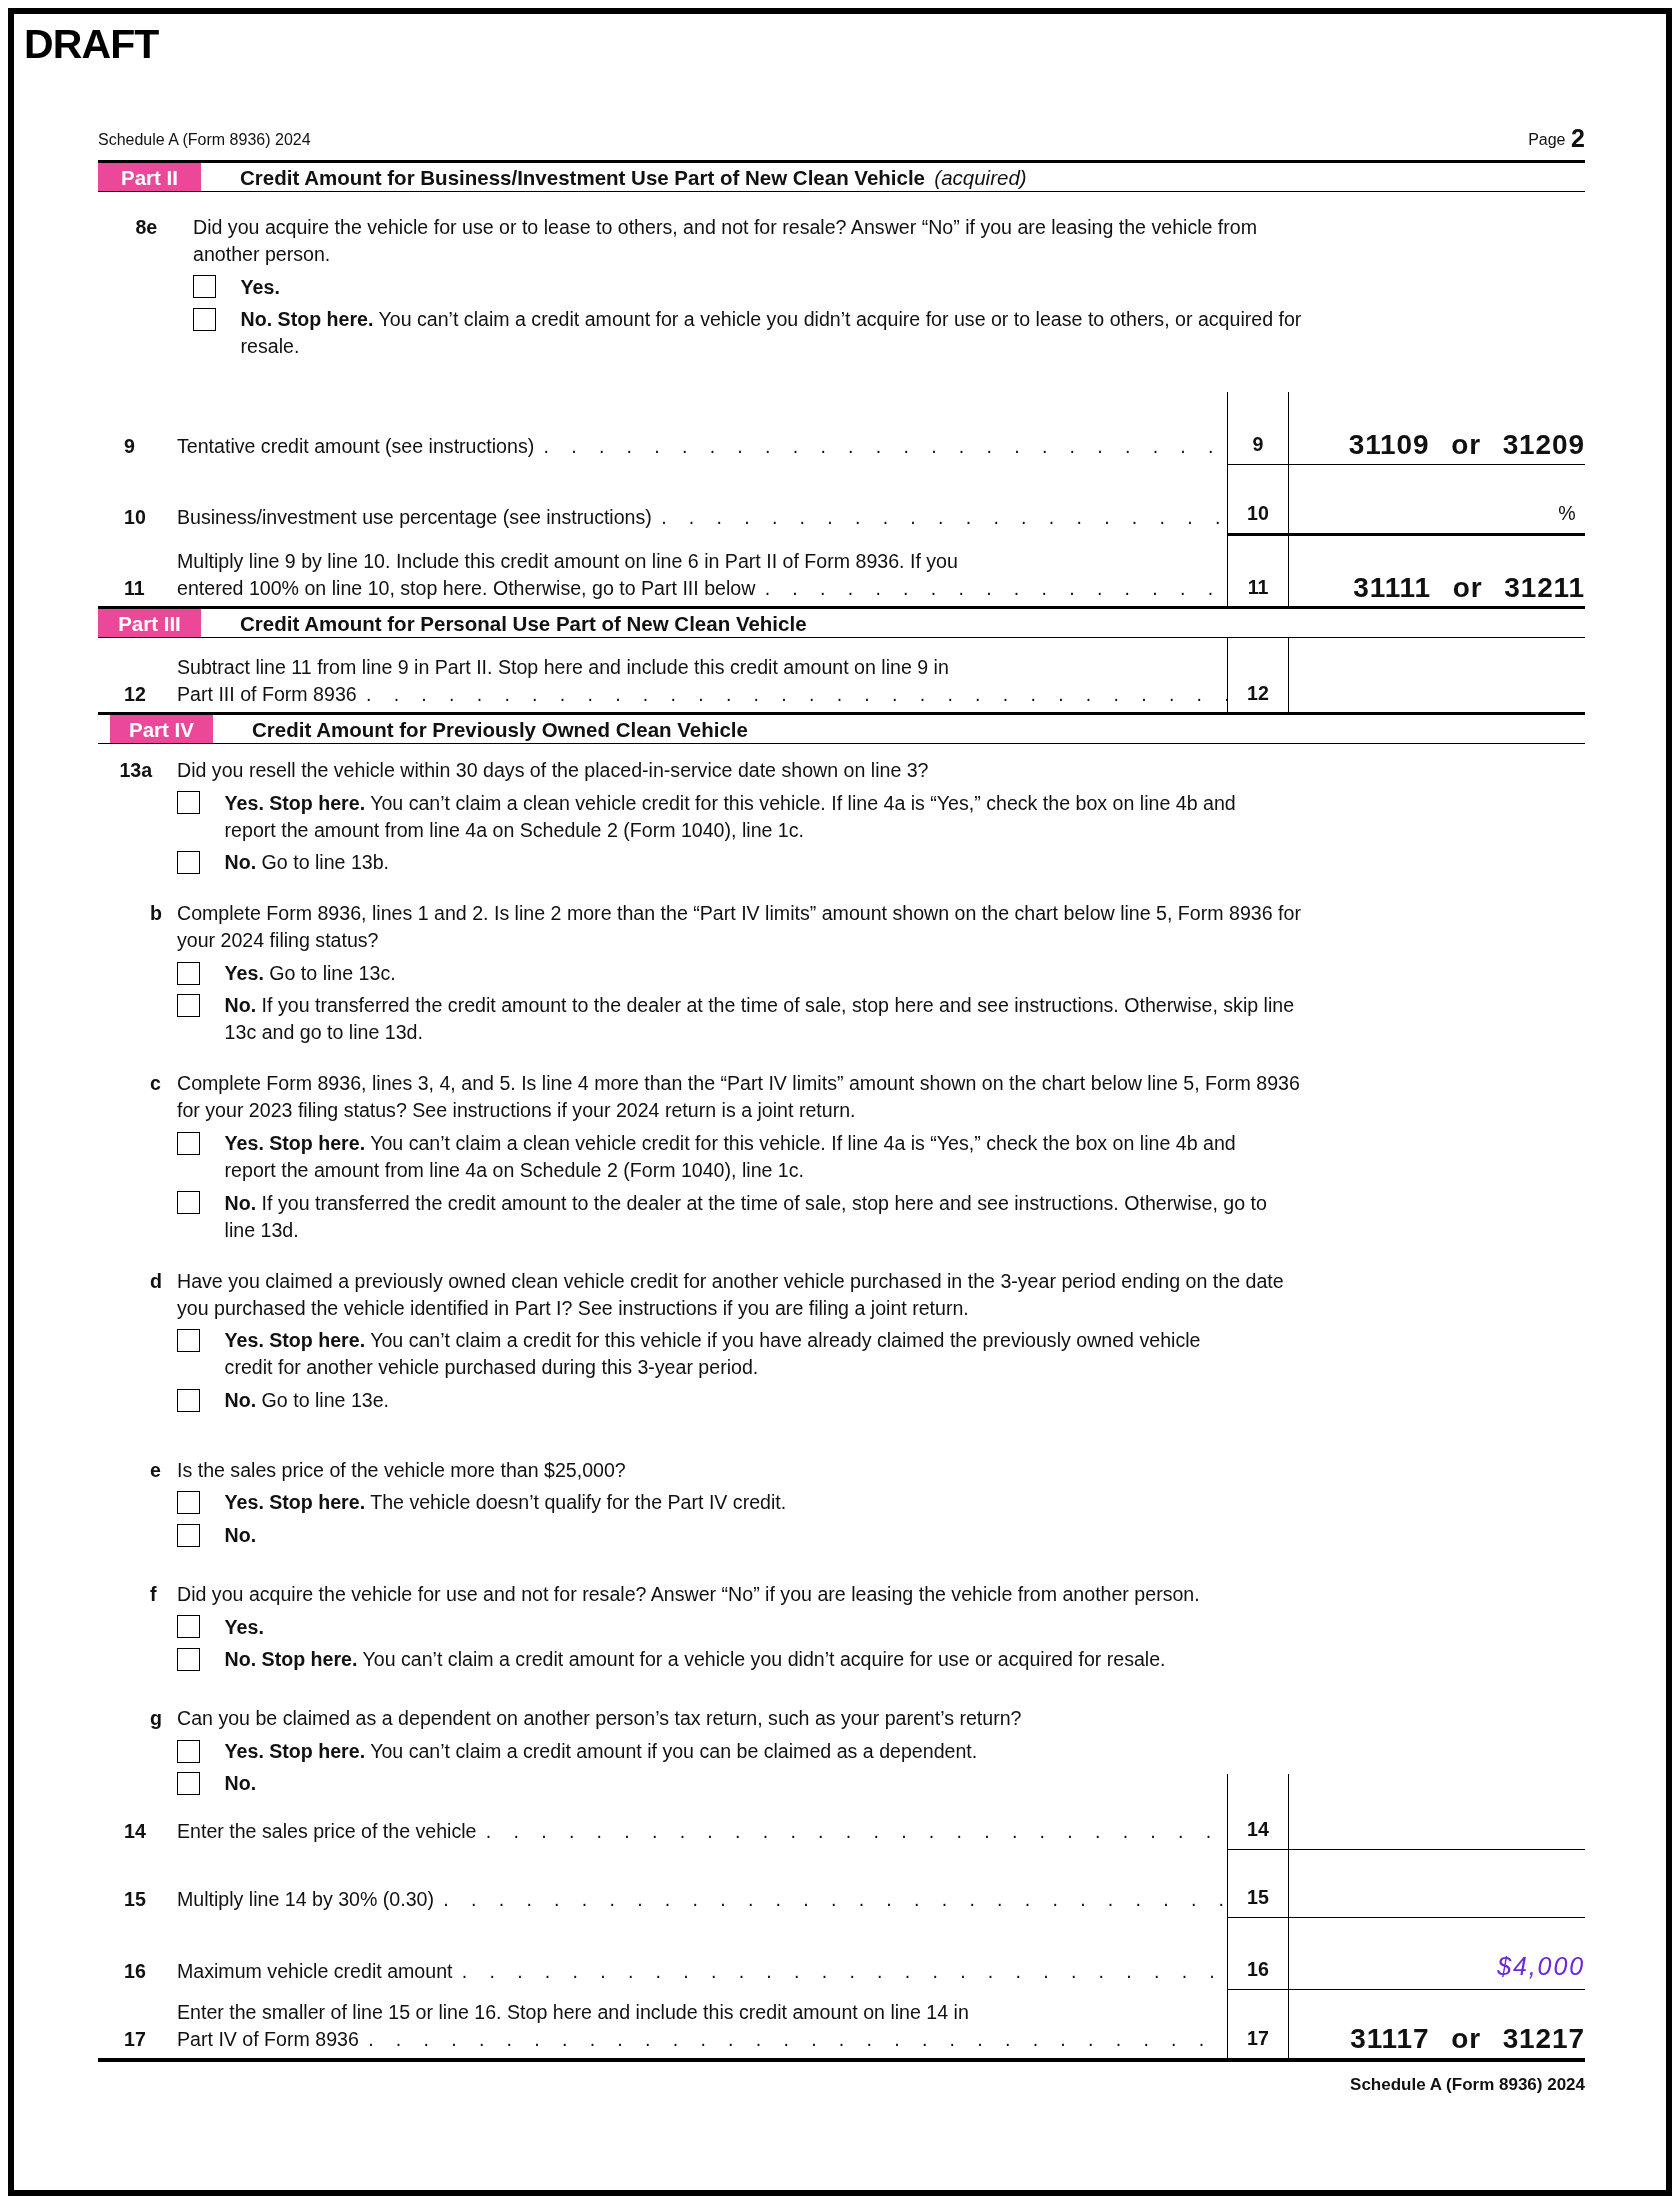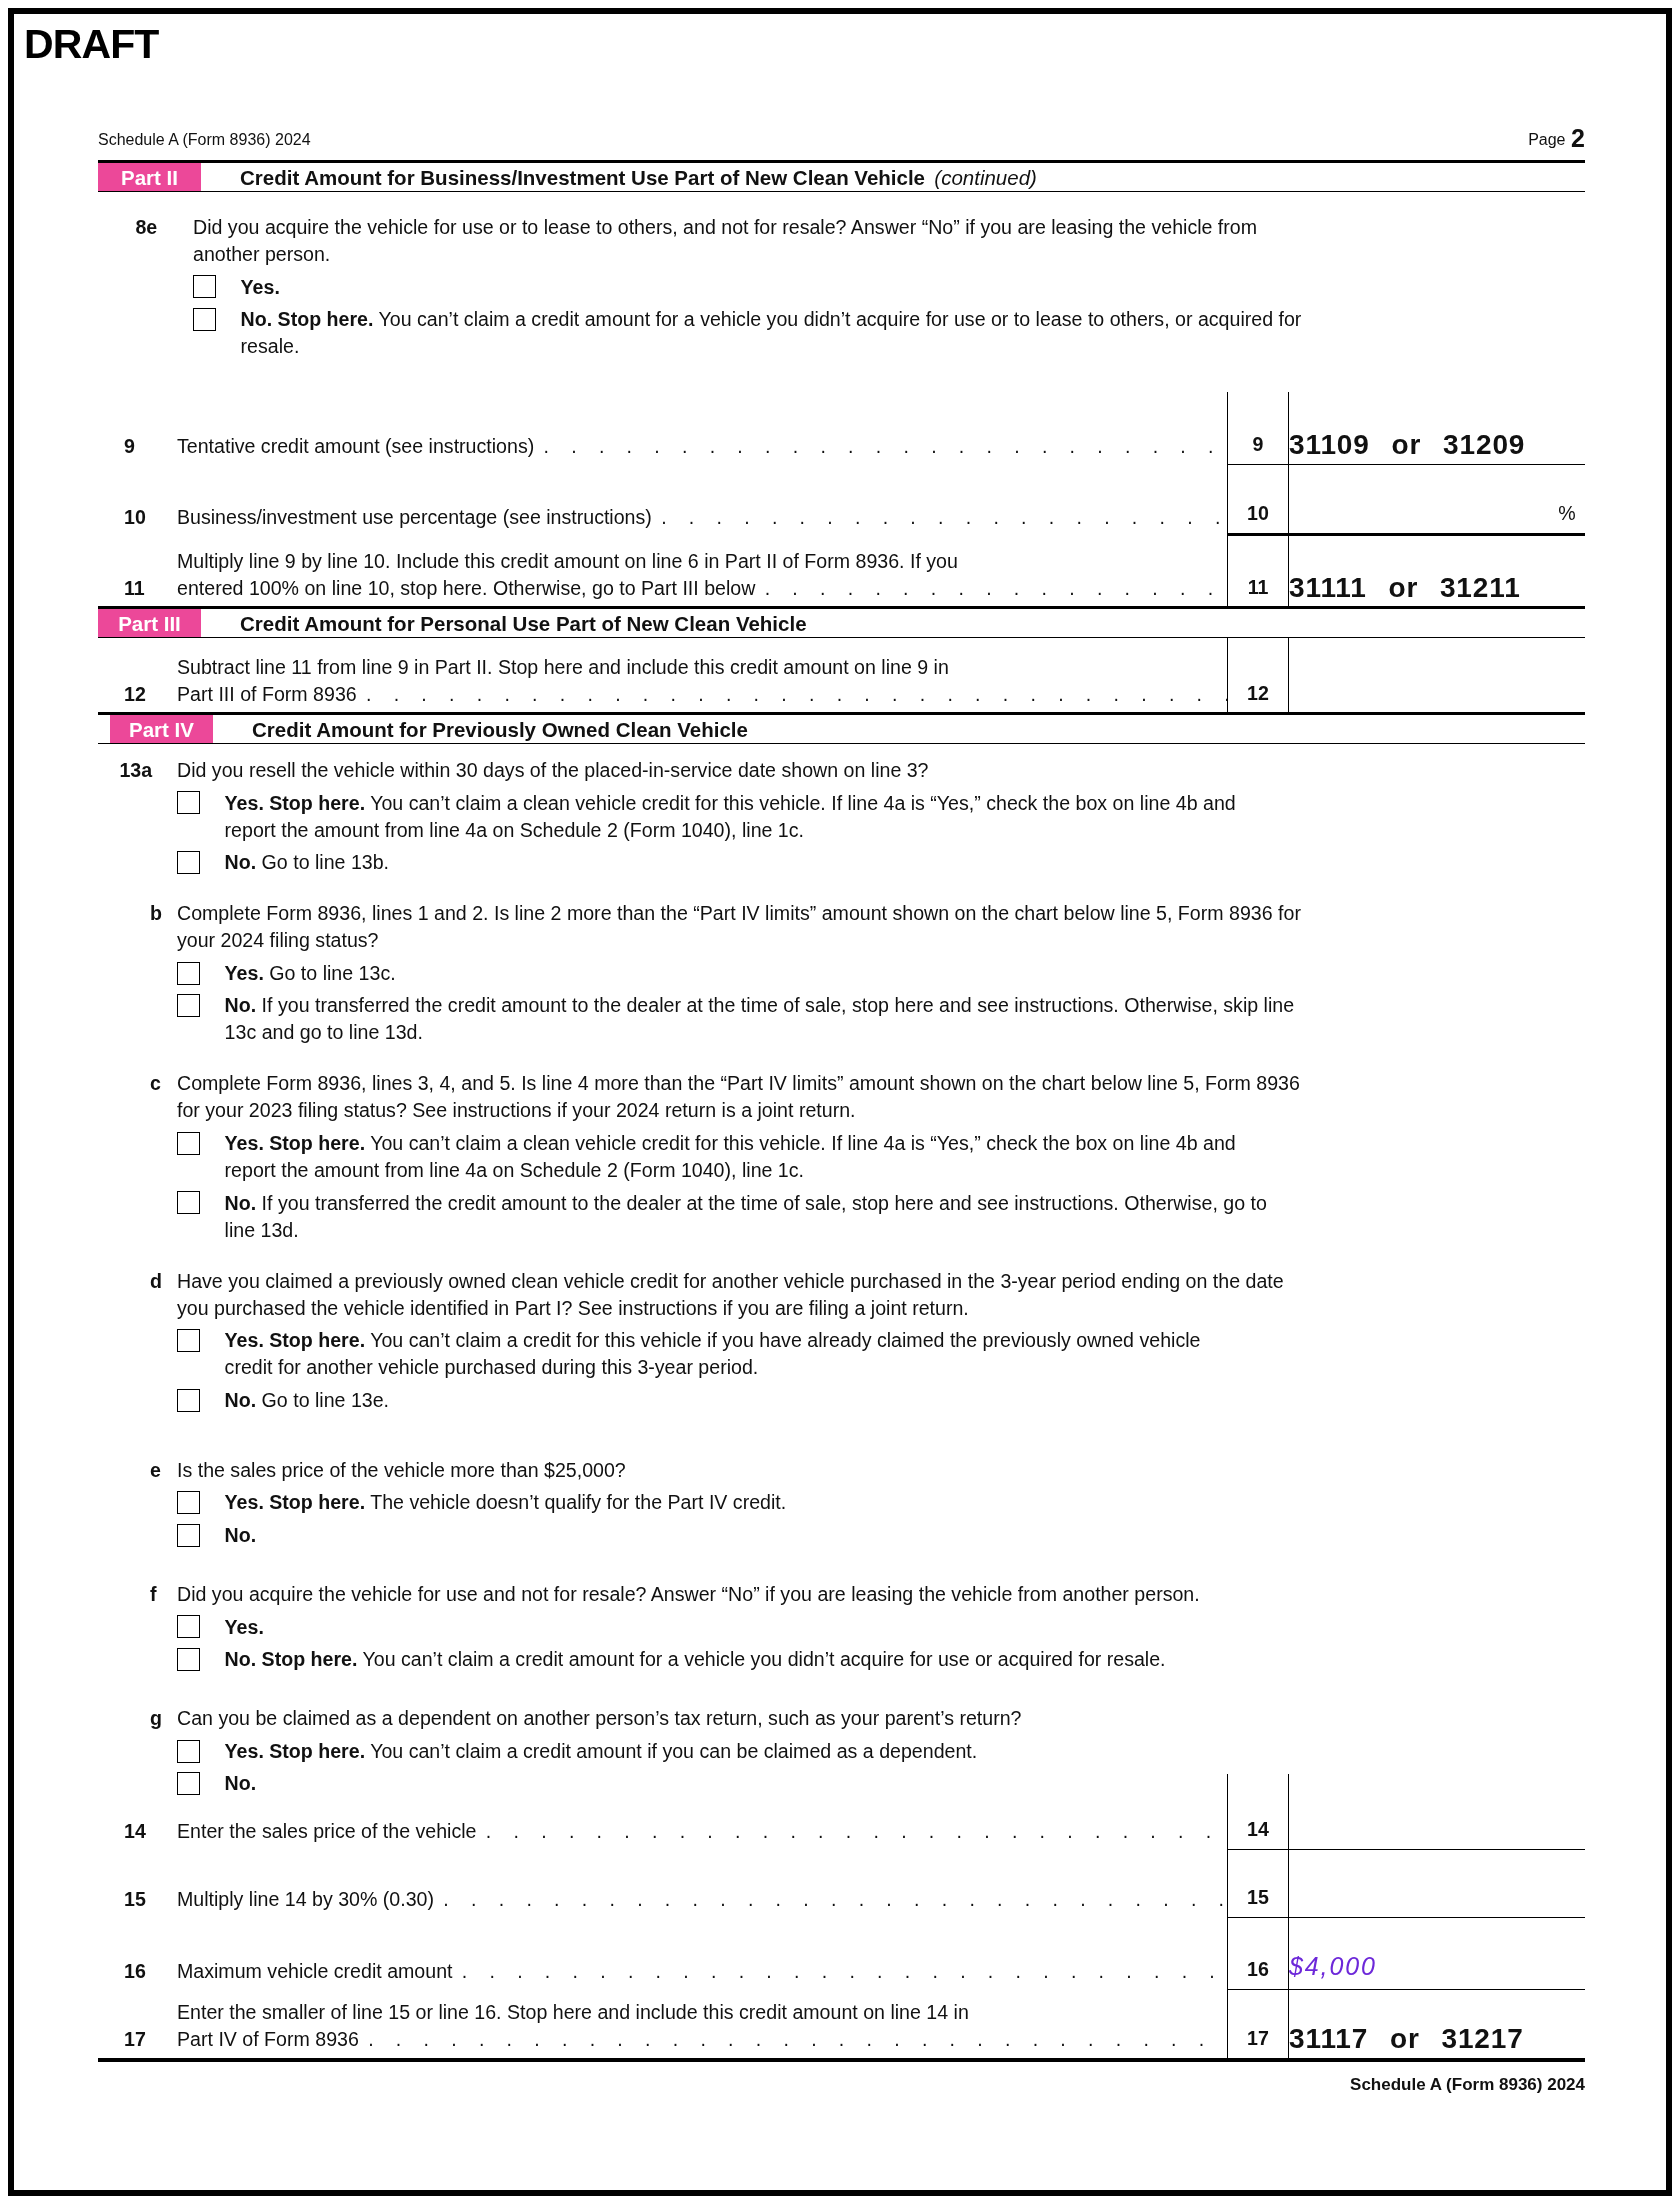--- a/index.html
+++ b/index.html
@@ -35,21 +35,21 @@
   .blockline { display:block; }
 
   
   .numtable { position:absolute; left:0; right:0; }
   .numrow { display:flex; align-items:stretch; }
   .rnum { width:79px; flex:none; font-weight:bold; padding-left:26px; display:flex; flex-direction:column; justify-content:flex-end; padding-bottom:4.7px; }
   .rowtext { flex:1; display:flex; flex-direction:column; justify-content:flex-end; padding-bottom:4.7px; min-width:0; }
   .tline2 { display:flex; align-items:baseline; min-width:0; }
   .leader { flex:1; min-width:28px; overflow:hidden; white-space:nowrap; letter-spacing:8.4px; padding-left:9.3px; }
   .numcell { width:61px; flex:none; border-left:1.9px solid #000; display:flex; align-items:flex-end; justify-content:center; font-weight:bold; padding-bottom:5.6px; }
-  .amtcell { width:297px; flex:none; border-left:1.9px solid #000; display:flex; align-items:flex-end; justify-content:flex-start; padding-bottom:3.7px; }
+  .amtcell { width:297px; flex:none; border-left:1.9px solid #000; display:flex; align-items:flex-end; justify-content:flex-end; padding-bottom:3.7px; }
   .thin  > .numcell, .thin  > .amtcell { border-bottom:1.9px solid #000; }
   .thick > .numcell, .thick > .amtcell { border-bottom:3.7px solid #000; }
   .amount { font-size:28px; font-weight:bold; letter-spacing:0.9px; word-spacing:13px; line-height:30px; }
   .pct { justify-content:flex-end; padding-right:9.3px; padding-bottom:5.6px; }
   .grayval { color:#6d28d9; font-style:italic; font-size:25px; letter-spacing:1.9px; line-height:28px; padding-bottom:5.6px; }
 
   .t911 { top:392px; }
   .r9  { height:73px; } .r10 { height:71px; } .r11 { height:71px; }
   .t12 { top:638px; } .r12 { height:75px; }
   .t1417 { top:1774px; border-bottom:4.7px solid #000; }
@@ -76,21 +76,21 @@
       <span class="hdr-page">
         <span>Page</span>
         <span class="hdr-pagenum">2</span>
       </span>
     </div>
 
     <div class="partbar" style="top:160px;">
       <div class="pblabel">Part II</div>
       <div class="pbtitle">
         <span>Credit Amount for Business/Investment Use Part of New Clean Vehicle</span>
-        <span class="pbcont">(continued)</span>
+        <span class="pbcont">(acquired)</span>
       </div>
     </div>
 
     <div class="blk8e">
       <div class="qrow">
         <span class="qnum">8e</span>
         <span class="qbody">
           <span class="blockline">Did you acquire the vehicle for use or to lease to others, and not for resale? Answer “No” if you are leasing the vehicle from</span>
           <span class="blockline">another person.</span>
         </span>

